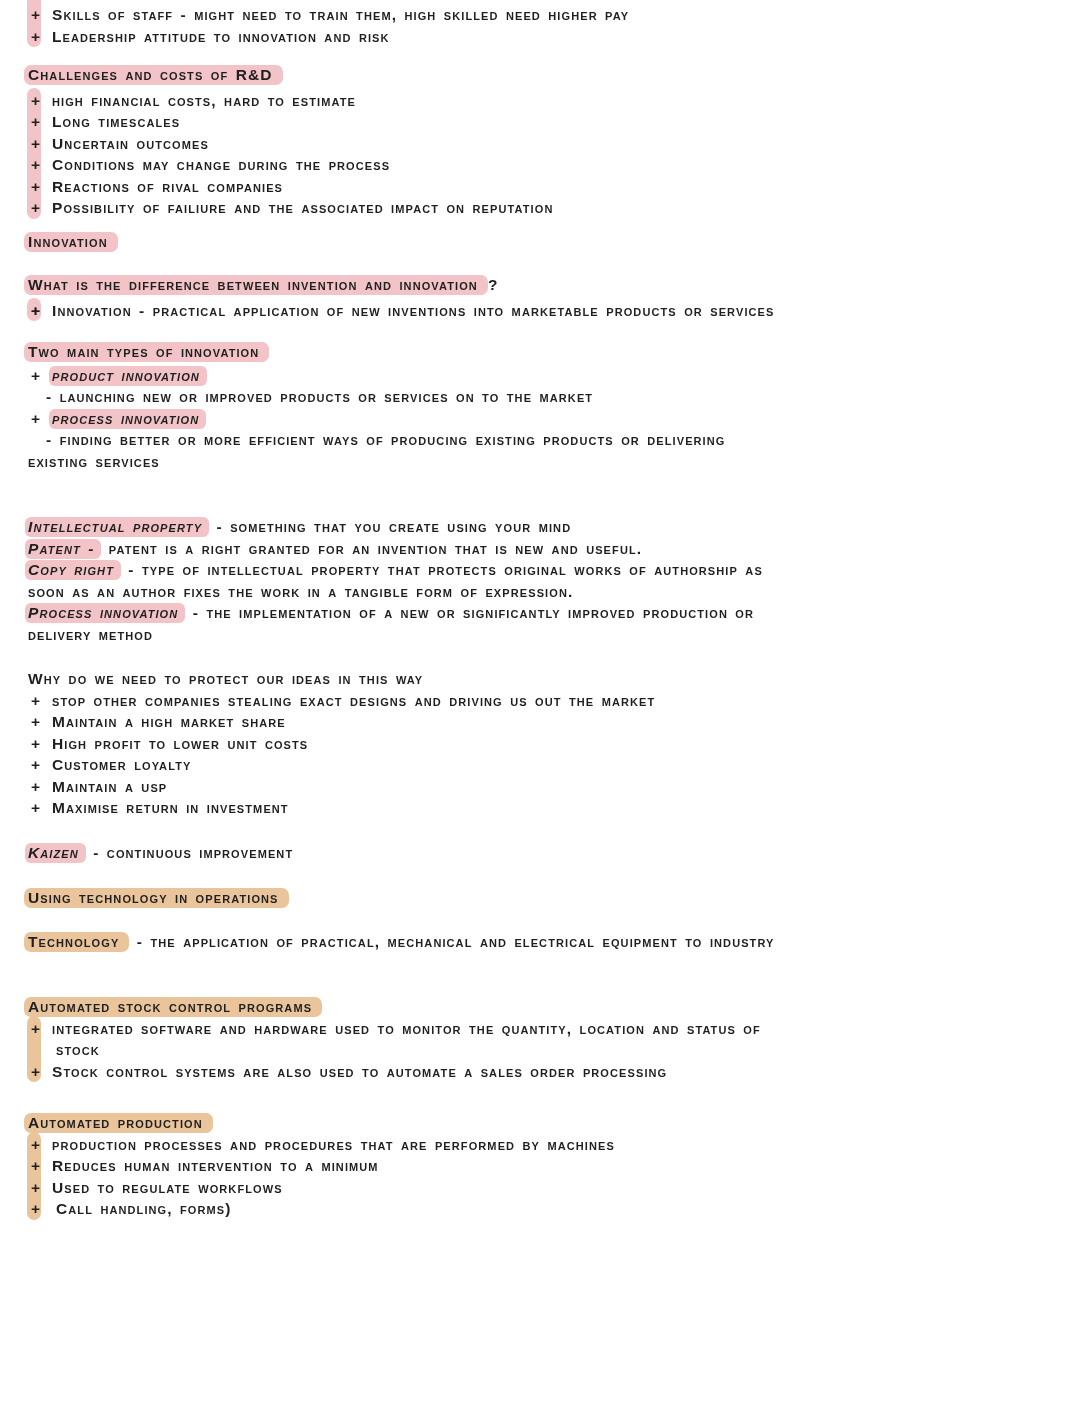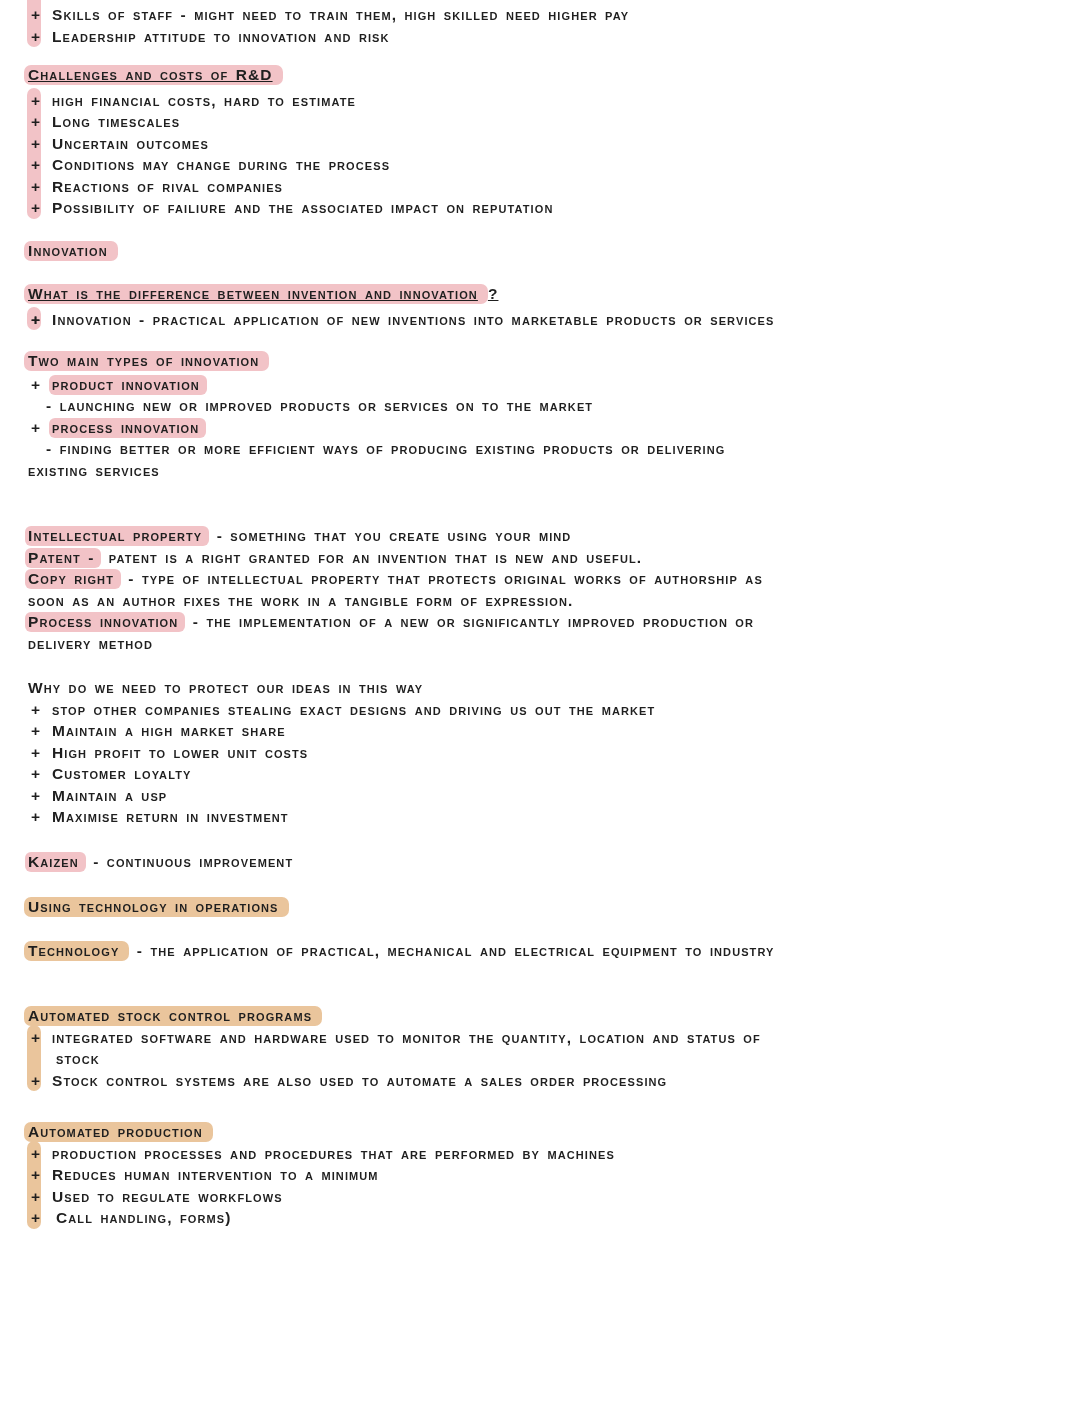--- a/index.html
+++ b/index.html
@@ -31,35 +31,36 @@
     border-radius: 7px;
     padding: 1px 10px 2px 4px;
     margin-left: -4px;
   }
   .hl.pink { background: #f2c3c7; }
   .hl.orange { background: #eac59c; }
   .hl-phrase {
     border-radius: 6px;
     padding: 1px 7px 2px 3px;
     margin-left: -3px;
+    font-style: italic;
   }
   .hl-phrase.pink { background: #f2c3c7; }
   
   .mt-challenges { margin-top: 17px; }
-  .mt-innovation { margin-top: 21px; }
+  .mt-innovation { margin-top: 12px; }
   .mt-difference { margin-top: 22px; }
   .mt-twotypes { margin-top: 20px; }
   .mt-ipdefs { margin-top: 44px; }
   .mt-protect { margin-top: 23px; }
   .mt-kaizen { margin-top: 23px; }
   .mt-usingtech { margin-top: 24px; }
   .mt-techdef { margin-top: 22px; }
   .mt-stock { margin-top: 44px; }
   .mt-autoprod { margin-top: 30px; }
-  .hmb4 { margin-bottom: 4px; text-decoration: underline; }
+  .hmb4 { margin-bottom: 4px; }
   .hmb2 { margin-bottom: 2px; }
 </style>
 </head>
 <body>
 
 <div class="page">
 
   <div class="group">
     <div class="strip pink cut-top"></div>
     <div class="line bullet-item">

